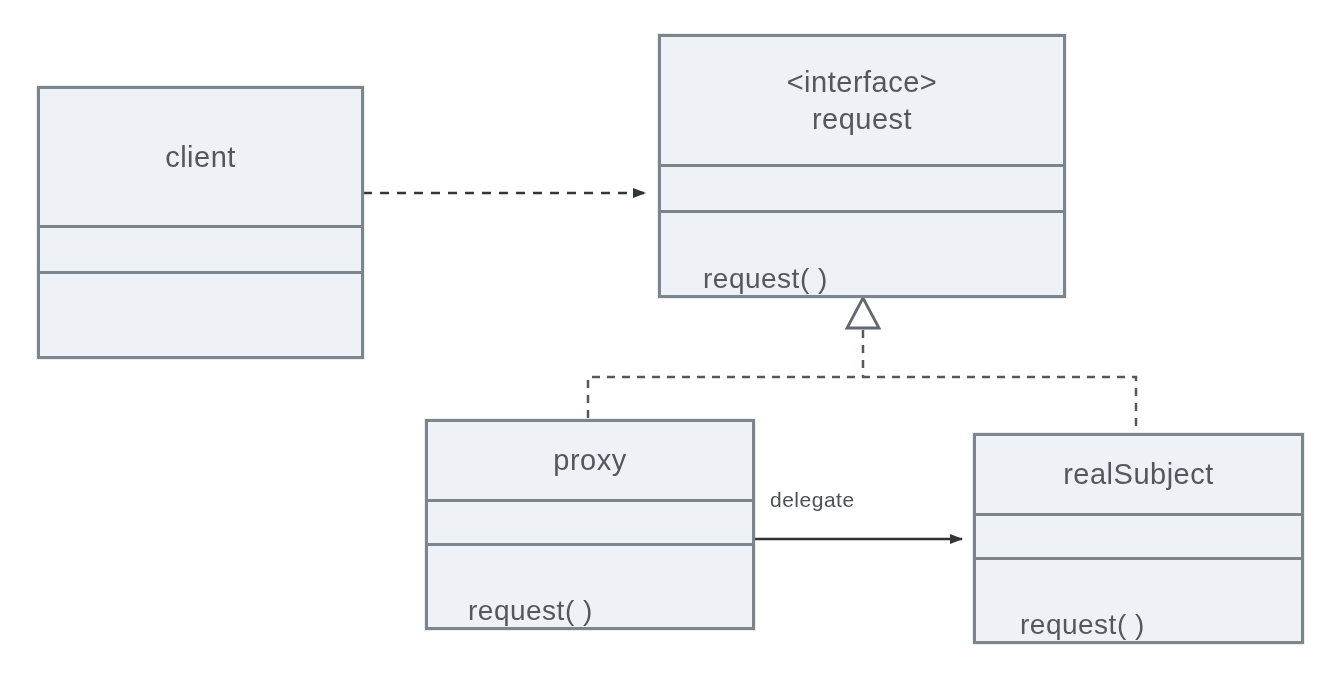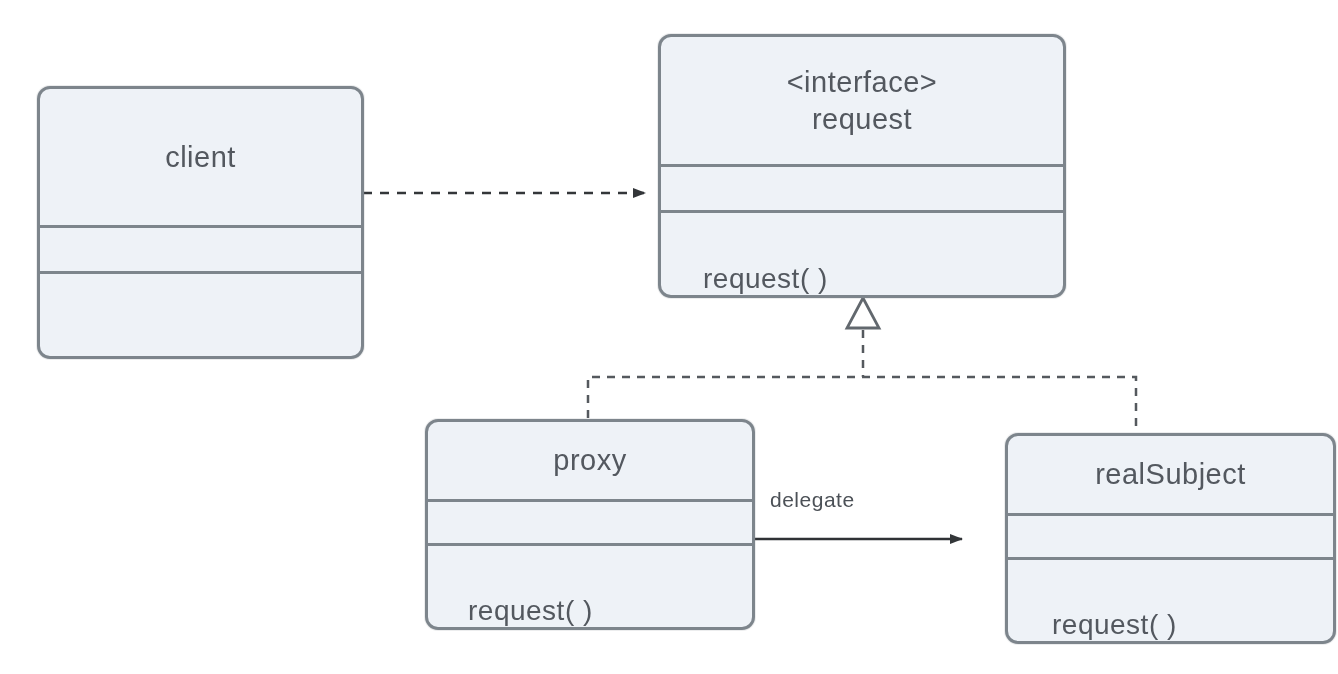--- a/index.html
+++ b/index.html
@@ -21,21 +21,21 @@
     width: 1338px;
     height: 674px;
     z-index: 1;
   }
   .uml-box {
     position: absolute;
     z-index: 2;
     box-sizing: border-box;
     background: #eef2f7;
     border: 3px solid #7d858c;
-    border-radius: 13px;
+    border-radius: 0;
     display: flex;
     flex-direction: column;
     color: #53585f;
     box-shadow: 0 0 0 1px rgba(125,133,140,0.15);
   }
   .uml-title {
     flex: 1;
     display: flex;
     flex-direction: column;
     align-items: center;
@@ -62,21 +62,21 @@
   .box-client .uml-ops   { height: 85px; }
   
   .box-subject  { left: 658px; top: 34px;  width: 408px; height: 264px; }
   .box-subject .uml-attrs { height: 46px; }
   .box-subject .uml-ops   { height: 85px; padding-left: 42px; }
   
   .box-proxy    { left: 425px; top: 419px; width: 330px; height: 211px; }
   .box-proxy .uml-attrs { height: 44px; }
   .box-proxy .uml-ops   { height: 84px; padding-left: 40px; }
   
-  .box-real     { left: 973px; top: 433px; width: 331px; height: 211px; margin-left: 32px; }
+  .box-real     { left: 973px; top: 433px; width: 331px; height: 211px; }
   .box-real .uml-attrs { height: 44px; }
   .box-real .uml-ops   { height: 84px; padding-left: 44px; }
 
   .delegate-label {
     position: absolute;
     z-index: 2;
     left: 770px;
     top: 488px;
     width: 175px;
     font-size: 21px;

